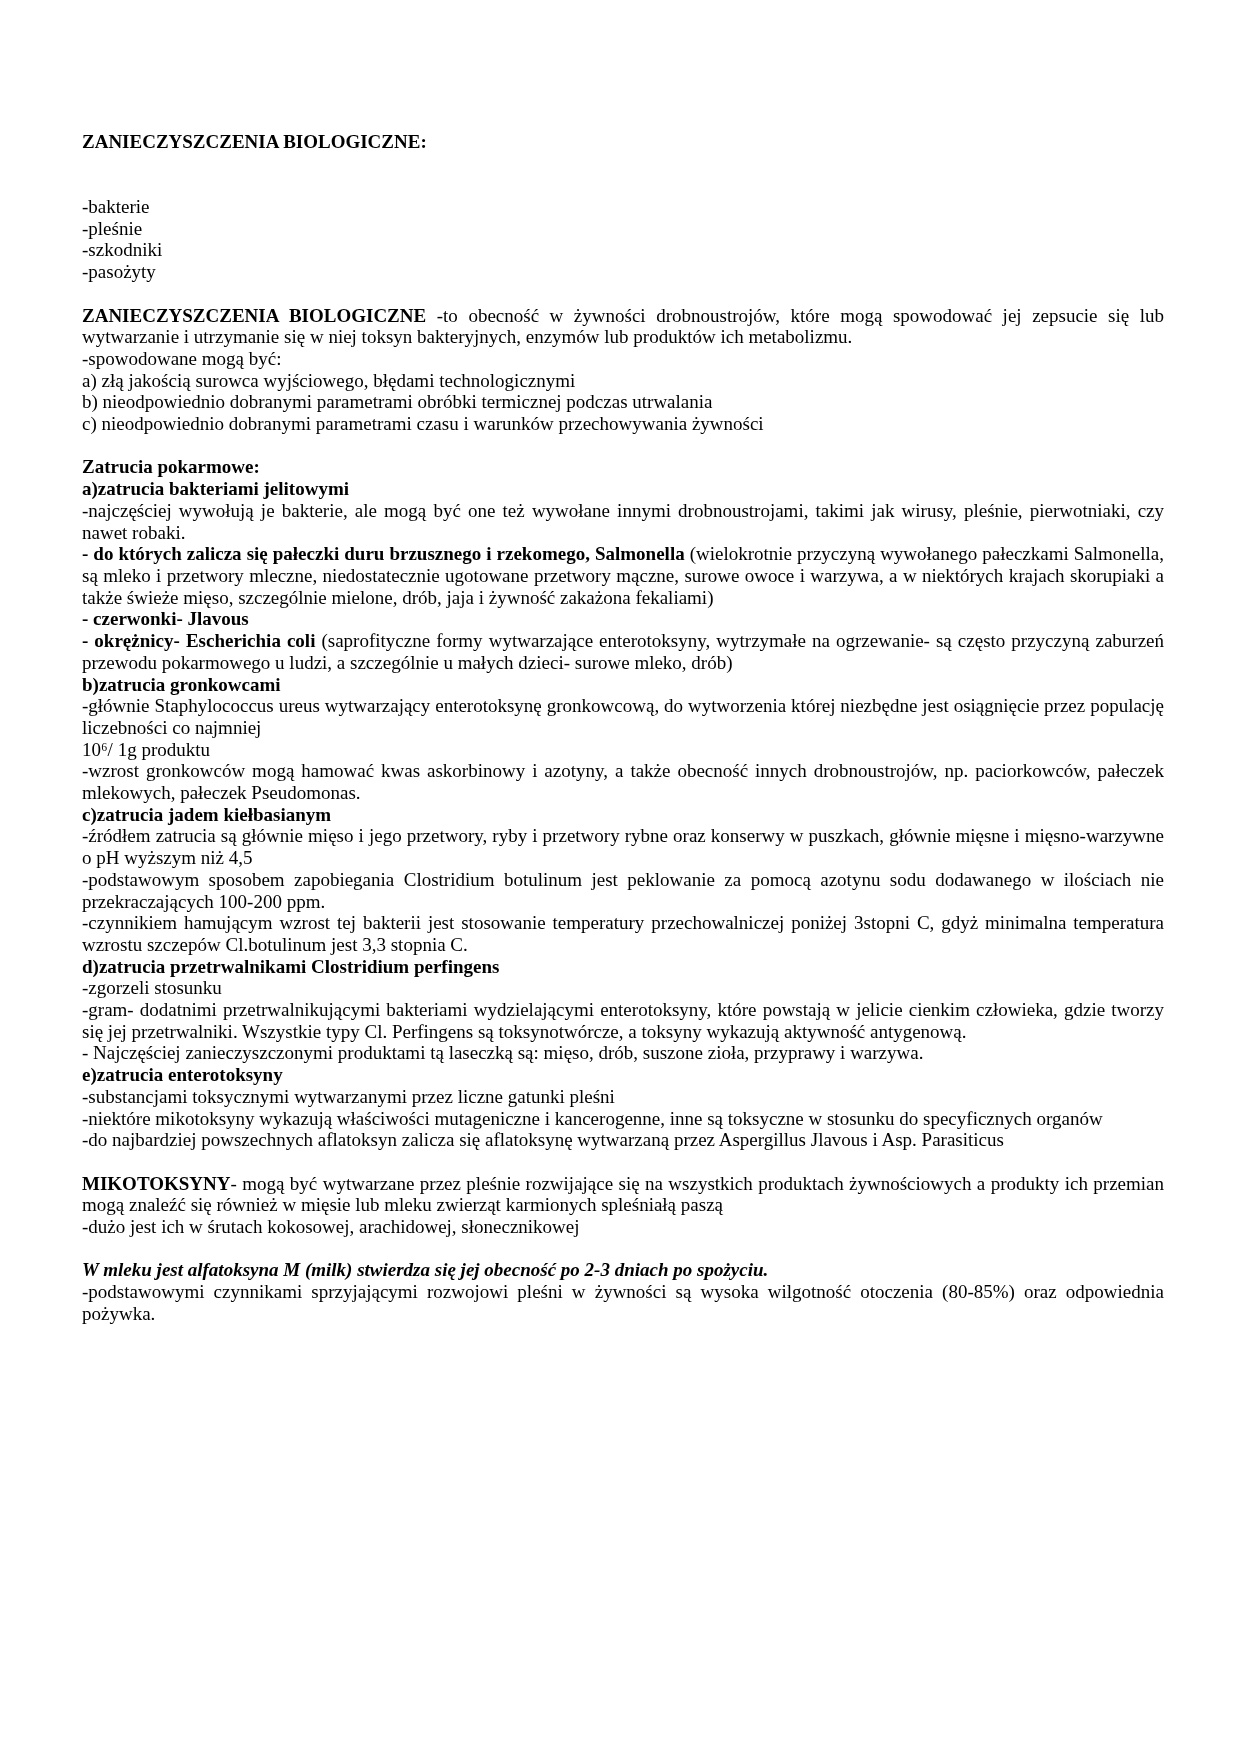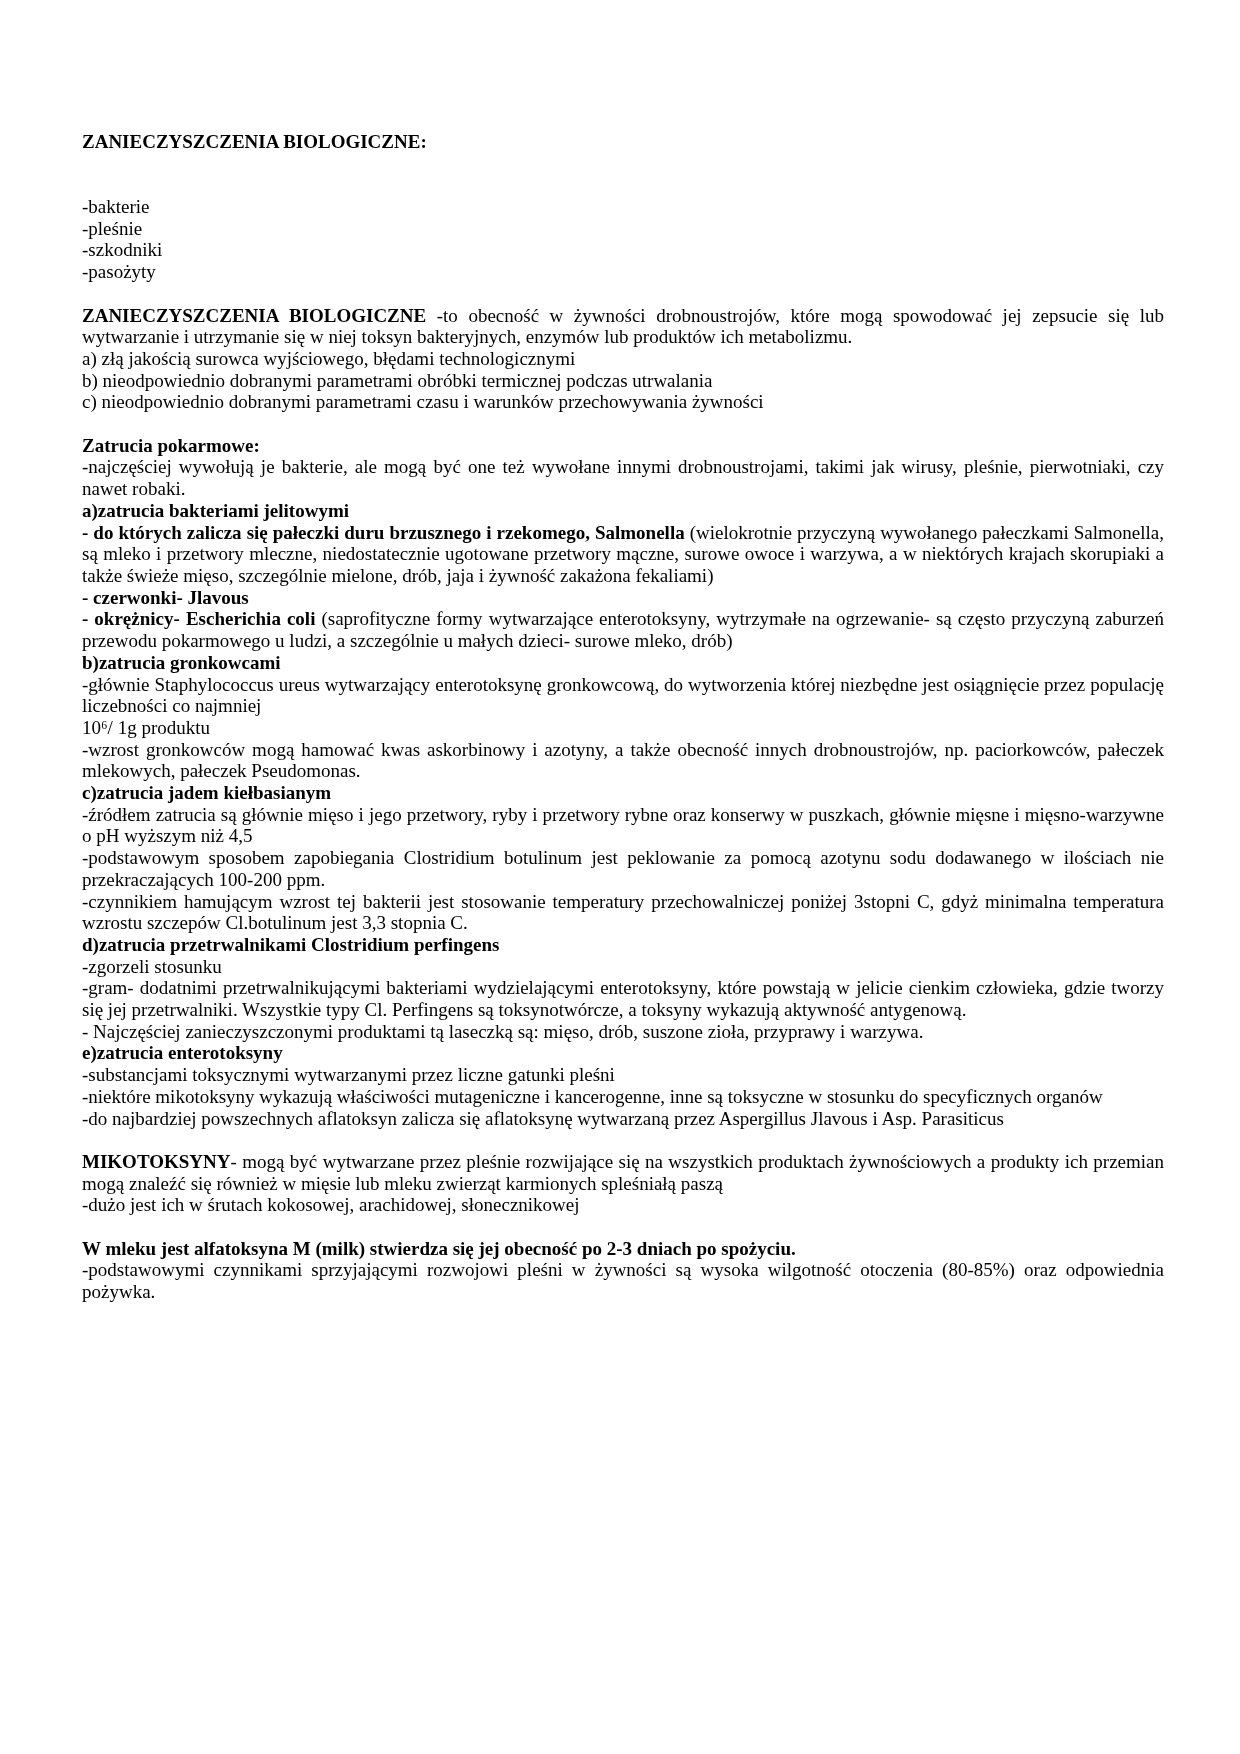--- a/index.html
+++ b/index.html
@@ -21,42 +21,43 @@
   }
   .para {
     margin: 0;
     padding: 0;
     text-align: justify;
   }
   .blank-line {
     height: 21.7px;
   }
   .b { font-weight: bold; }
-  .i { }
+  .i { font-style: italic; }
 </style>
 </head>
 <body style="background: rgb(255, 255, 255);">
 
 <div class="page" style="background: rgb(255, 255, 255); color: rgb(0, 0, 0);">
     <p class="para"><span class="b">ZANIECZYSZCZENIA BIOLOGICZNE:</span></p>
     <div class="blank-line"></div>
     <div class="blank-line"></div>
     <p class="para"><span class="">-bakterie</span></p>
     <p class="para"><span class="">-pleśnie</span></p>
     <p class="para"><span class="">-szkodniki</span></p>
     <p class="para"><span class="">-pasożyty</span></p>
     <div class="blank-line"></div>
     <p class="para"><span class="b">ZANIECZYSZCZENIA BIOLOGICZNE</span><span class=""> -to obecność w żywności drobnoustrojów, które mogą spowodować jej zepsucie się lub wytwarzanie i utrzymanie się w niej toksyn bakteryjnych, enzymów lub produktów ich metabolizmu.</span></p>
+    <p class="para"><span class="">-spowodowane mogą być:</span></p>
     <p class="para"><span class="">a) złą jakością surowca wyjściowego, błędami technologicznymi</span></p>
     <p class="para"><span class="">b) nieodpowiednio dobranymi parametrami obróbki termicznej podczas utrwalania</span></p>
     <p class="para"><span class="">c) nieodpowiednio dobranymi parametrami czasu i warunków przechowywania żywności</span></p>
     <div class="blank-line"></div>
     <p class="para"><span class="b">Zatrucia pokarmowe:</span></p>
+    <p class="para"><span class="b">a)zatrucia bakteriami jelitowymi</span></p>
     <p class="para"><span class="">-najczęściej wywołują je bakterie, ale mogą być one też wywołane innymi drobnoustrojami, takimi jak wirusy, pleśnie, pierwotniaki, czy nawet robaki.</span></p>
-    <p class="para"><span class="b">a)zatrucia bakteriami jelitowymi</span></p>
     <p class="para"><span class="b">- do których zalicza się pałeczki duru brzusznego i rzekomego, Salmonella </span><span class="">(wielokrotnie przyczyną wywołanego pałeczkami Salmonella, są mleko i przetwory mleczne, niedostatecznie ugotowane przetwory mączne, surowe owoce i warzywa, a w niektórych krajach skorupiaki a także świeże mięso, szczególnie mielone, drób, jaja i żywność zakażona fekaliami)</span></p>
     <p class="para"><span class="b">- czerwonki- Jlavous</span></p>
     <p class="para"><span class="b">- okrężnicy- Escherichia coli </span><span class="">(saprofityczne formy wytwarzające enterotoksyny, wytrzymałe na ogrzewanie- są często przyczyną zaburzeń przewodu pokarmowego u ludzi, a szczególnie u małych dzieci- surowe mleko, drób)</span></p>
     <p class="para"><span class="b">b)zatrucia gronkowcami</span></p>
     <p class="para"><span class="">-głównie Staphylococcus ureus wytwarzający enterotoksynę gronkowcową, do wytworzenia której niezbędne jest osiągnięcie przez populację liczebności co najmniej</span></p>
     <p class="para"><span class="">10⁶/ 1g produktu</span></p>
     <p class="para"><span class="">-wzrost gronkowców mogą hamować kwas askorbinowy i azotyny, a także obecność innych drobnoustrojów, np. paciorkowców, pałeczek mlekowych, pałeczek Pseudomonas.</span></p>
     <p class="para"><span class="b">c)zatrucia jadem kiełbasianym</span></p>
     <p class="para"><span class="">-źródłem zatrucia są głównie mięso i jego przetwory, ryby i przetwory rybne oraz konserwy w puszkach, głównie mięsne i mięsno-warzywne o pH wyższym niż 4,5</span></p>
     <p class="para"><span class="">-podstawowym sposobem zapobiegania Clostridium botulinum jest peklowanie za pomocą azotynu sodu dodawanego w ilościach nie przekraczających 100-200 ppm.</span></p>

